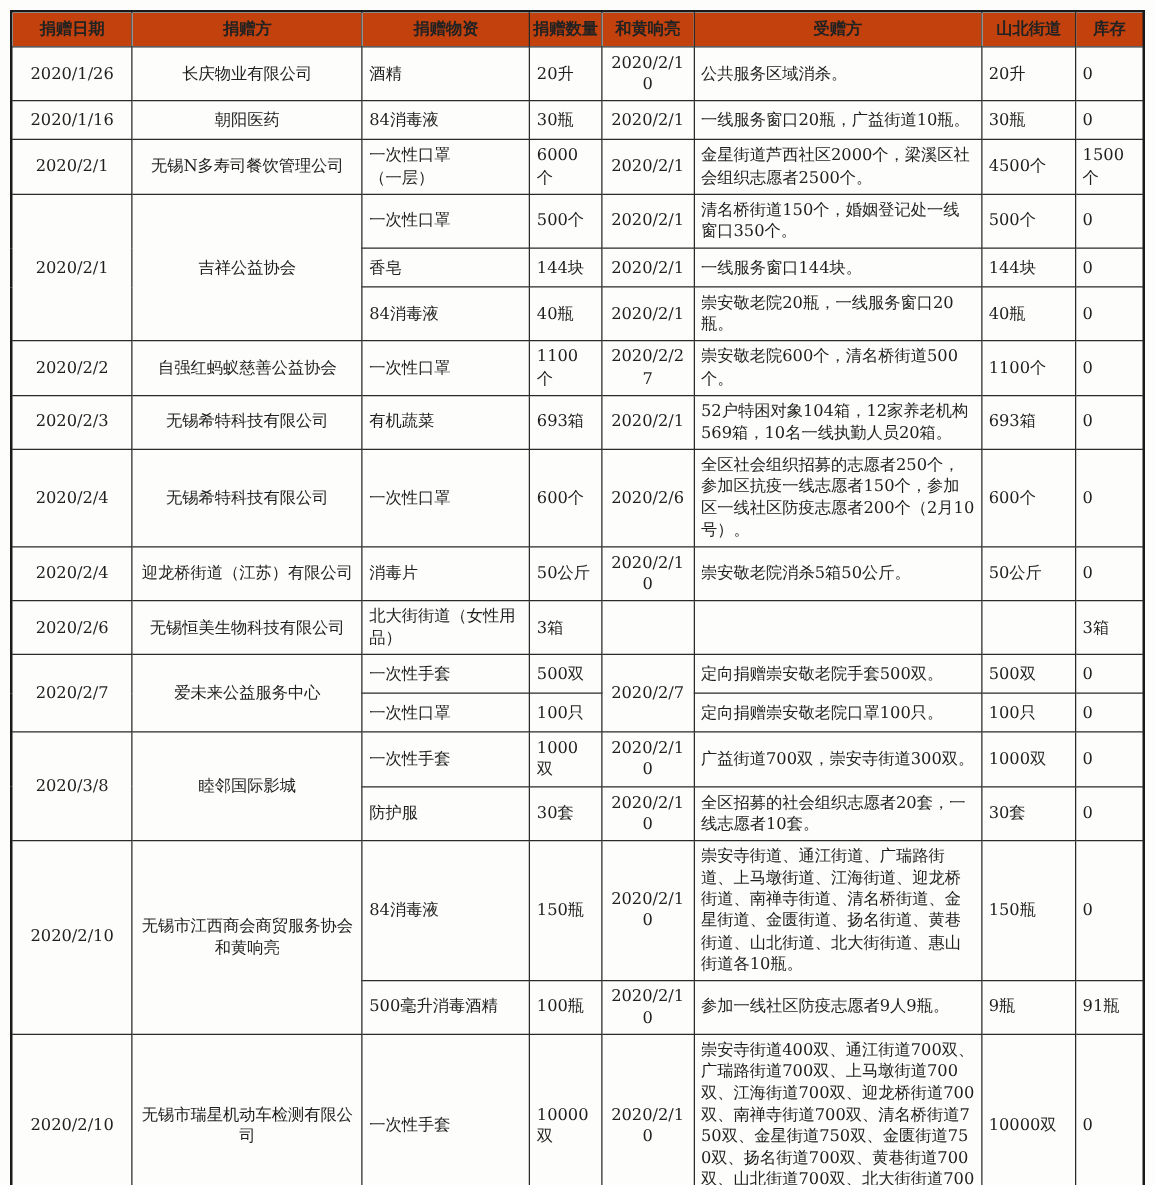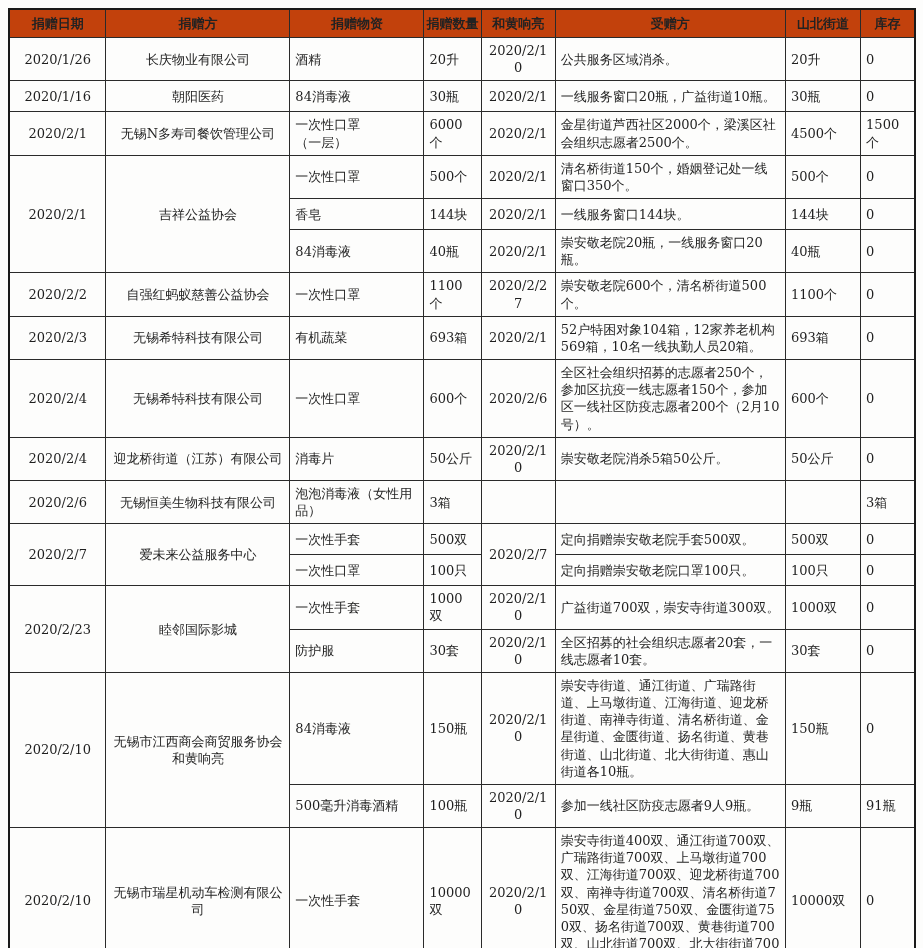--- a/index.html
+++ b/index.html
@@ -181,21 +181,21 @@
           <td class="c2">消毒片</td>
           <td class="c3">50公斤</td>
           <td class="c4">2020/2/10</td>
           <td class="c5">崇安敬老院消杀5箱50公斤。</td>
           <td class="c6">50公斤</td>
           <td class="c7">0</td>
         </tr>
         <tr>
           <td class="c0">2020/2/6</td>
           <td class="c1">无锡恒美生物科技有限公司</td>
-          <td class="c2">泡泡消毒液（女性用品）</td>
+          <td class="c2">北大街街道（女性用品）</td>
           <td class="c3">3箱</td>
           <td class="c4"></td>
           <td class="c5"></td>
           <td class="c6"></td>
           <td class="c7">3箱</td>
         </tr>
         <tr>
           <td class="c0" rowspan="2">2020/2/7</td>
           <td class="c1" rowspan="2">爱未来公益服务中心</td>
           <td class="c2">一次性手套</td>
@@ -206,21 +206,21 @@
           <td class="c7">0</td>
         </tr>
         <tr>
           <td class="c2">一次性口罩</td>
           <td class="c3">100只</td>
           <td class="c5">定向捐赠崇安敬老院口罩100只。</td>
           <td class="c6">100只</td>
           <td class="c7">0</td>
         </tr>
         <tr>
-          <td class="c0" rowspan="2">2020/2/23</td>
+          <td class="c0" rowspan="2">2020/3/8</td>
           <td class="c1" rowspan="2">睦邻国际影城</td>
           <td class="c2">一次性手套</td>
           <td class="c3">1000双</td>
           <td class="c4">2020/2/10</td>
           <td class="c5">广益街道700双，崇安寺街道300双。</td>
           <td class="c6">1000双</td>
           <td class="c7">0</td>
         </tr>
         <tr>
           <td class="c2">防护服</td>

